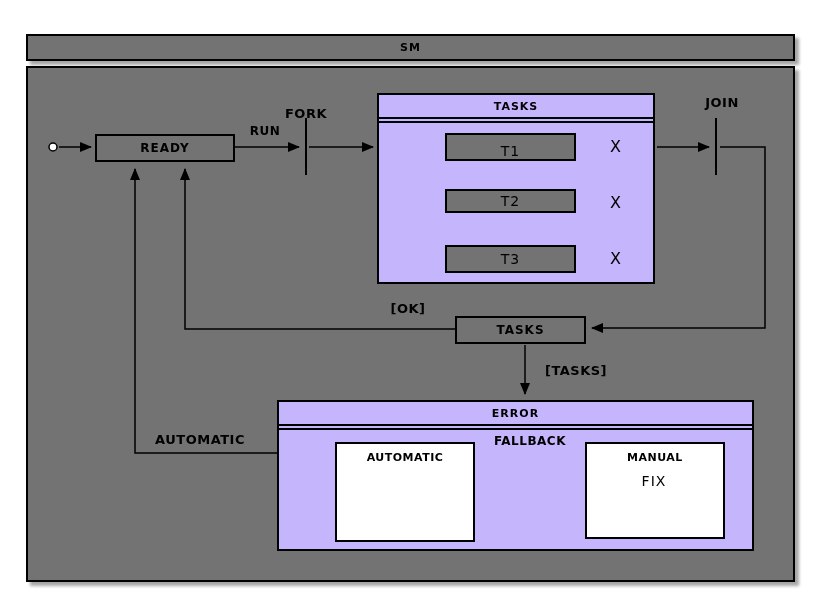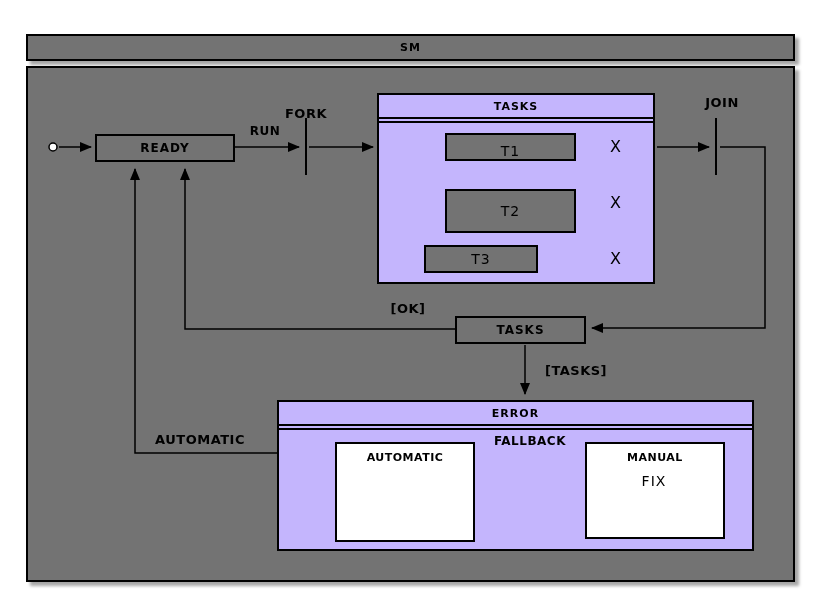--- a/index.html
+++ b/index.html
@@ -111,24 +111,24 @@
   </div>
 
   <div class="box composite tasks-box">
     <div class="comp-title">TASKS</div>
     <div class="comp-title-underline"></div>
   </div>
 
   <div class="box state plain" style="left:445px;top:133px;width:131px;height:28px;align-items:flex-end;">
     <span>T1</span>
   </div>
-  <div class="box state plain" style="left:445px;top:189px;width:131px;height:44px;">
+  <div class="box state plain" style="left:445px;top:189px;width:131px;height:24px;">
     <span>T2</span>
   </div>
-  <div class="box state plain" style="left:424px;top:245px;width:114px;height:28px;">
+  <div class="box state plain" style="left:445px;top:245px;width:131px;height:28px;">
     <span>T3</span>
   </div>
 
   <div class="final-x" style="left:610px;top:139px;">X</div>
   <div class="final-x" style="left:610px;top:195px;">X</div>
   <div class="final-x" style="left:610px;top:251px;">X</div>
 
   <div class="box composite error-box">
     <div class="comp-title">ERROR</div>
     <div class="comp-title-underline"></div>

